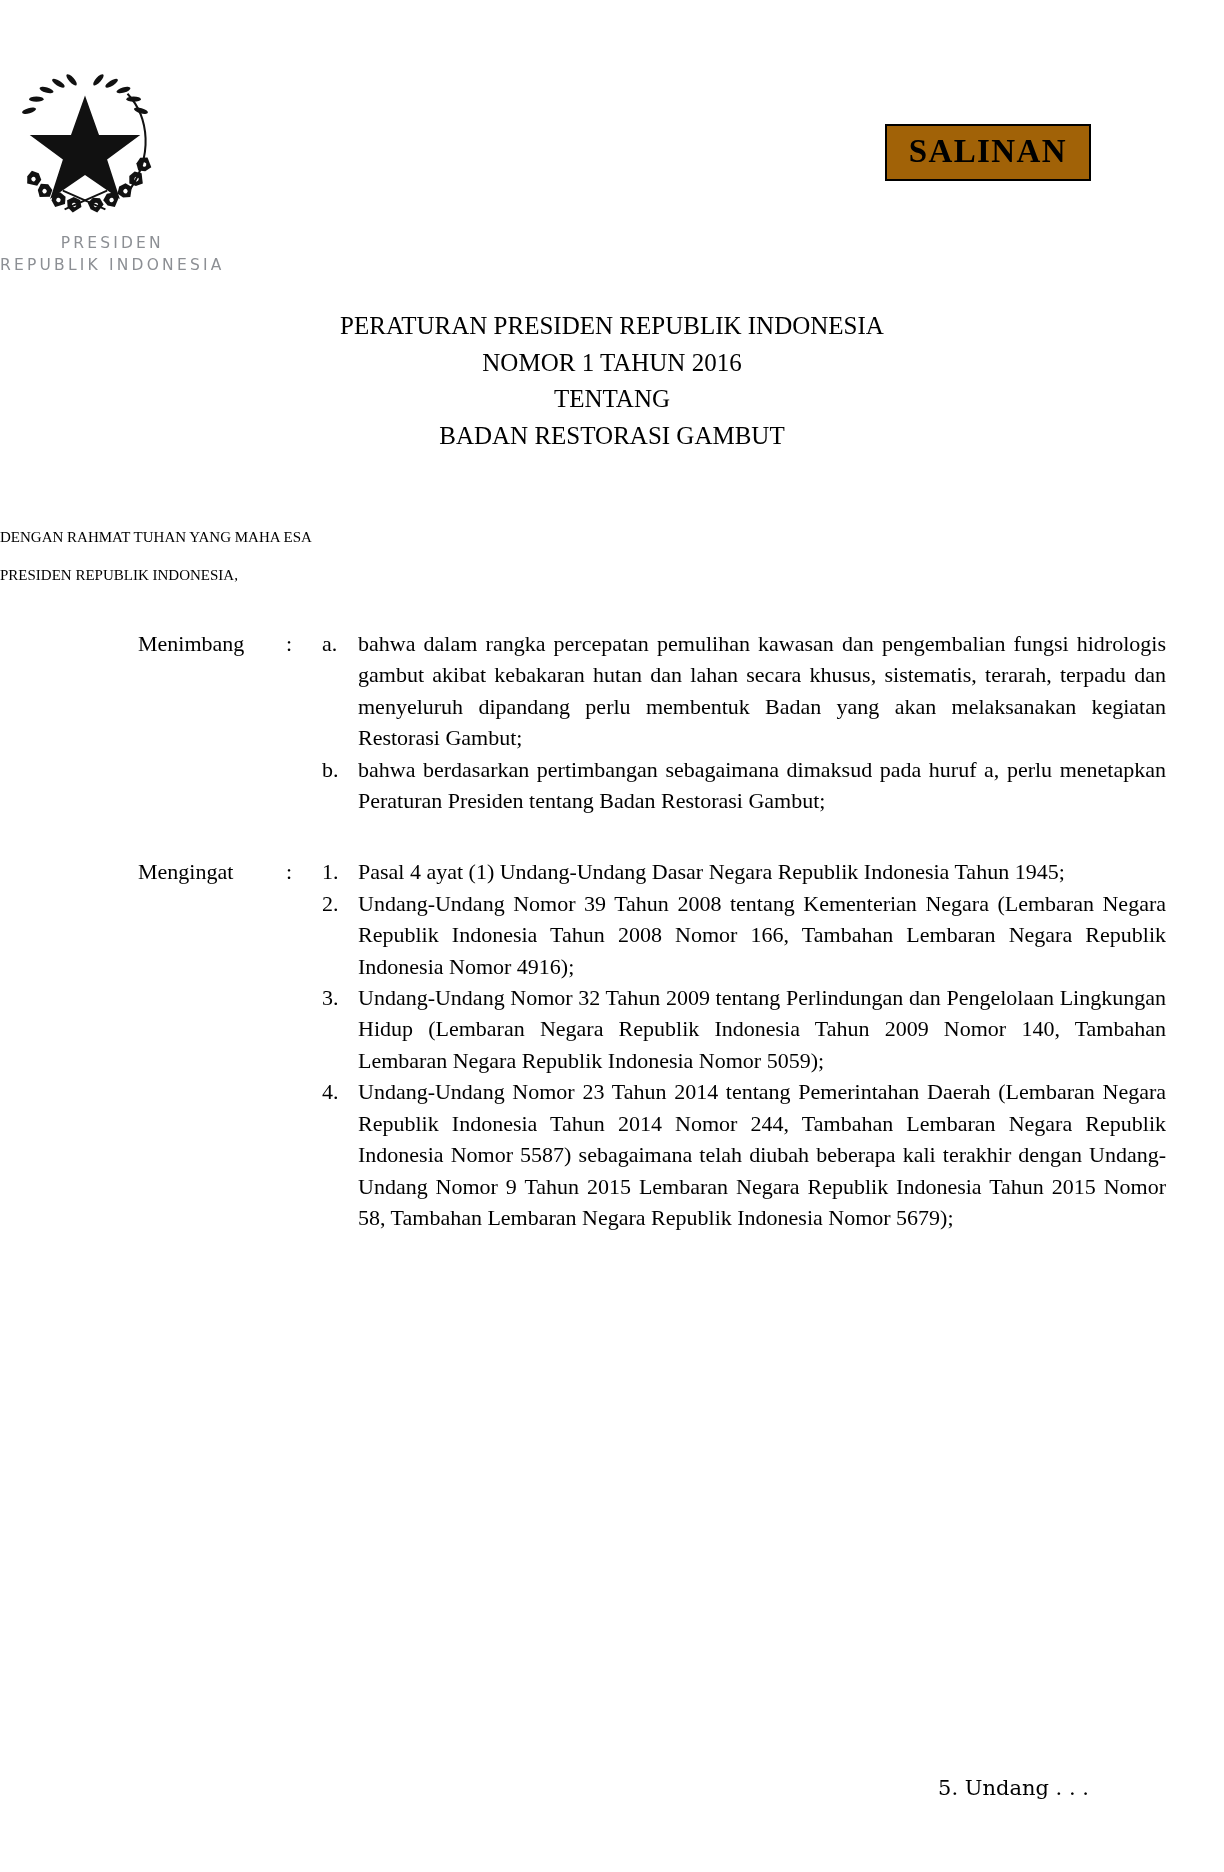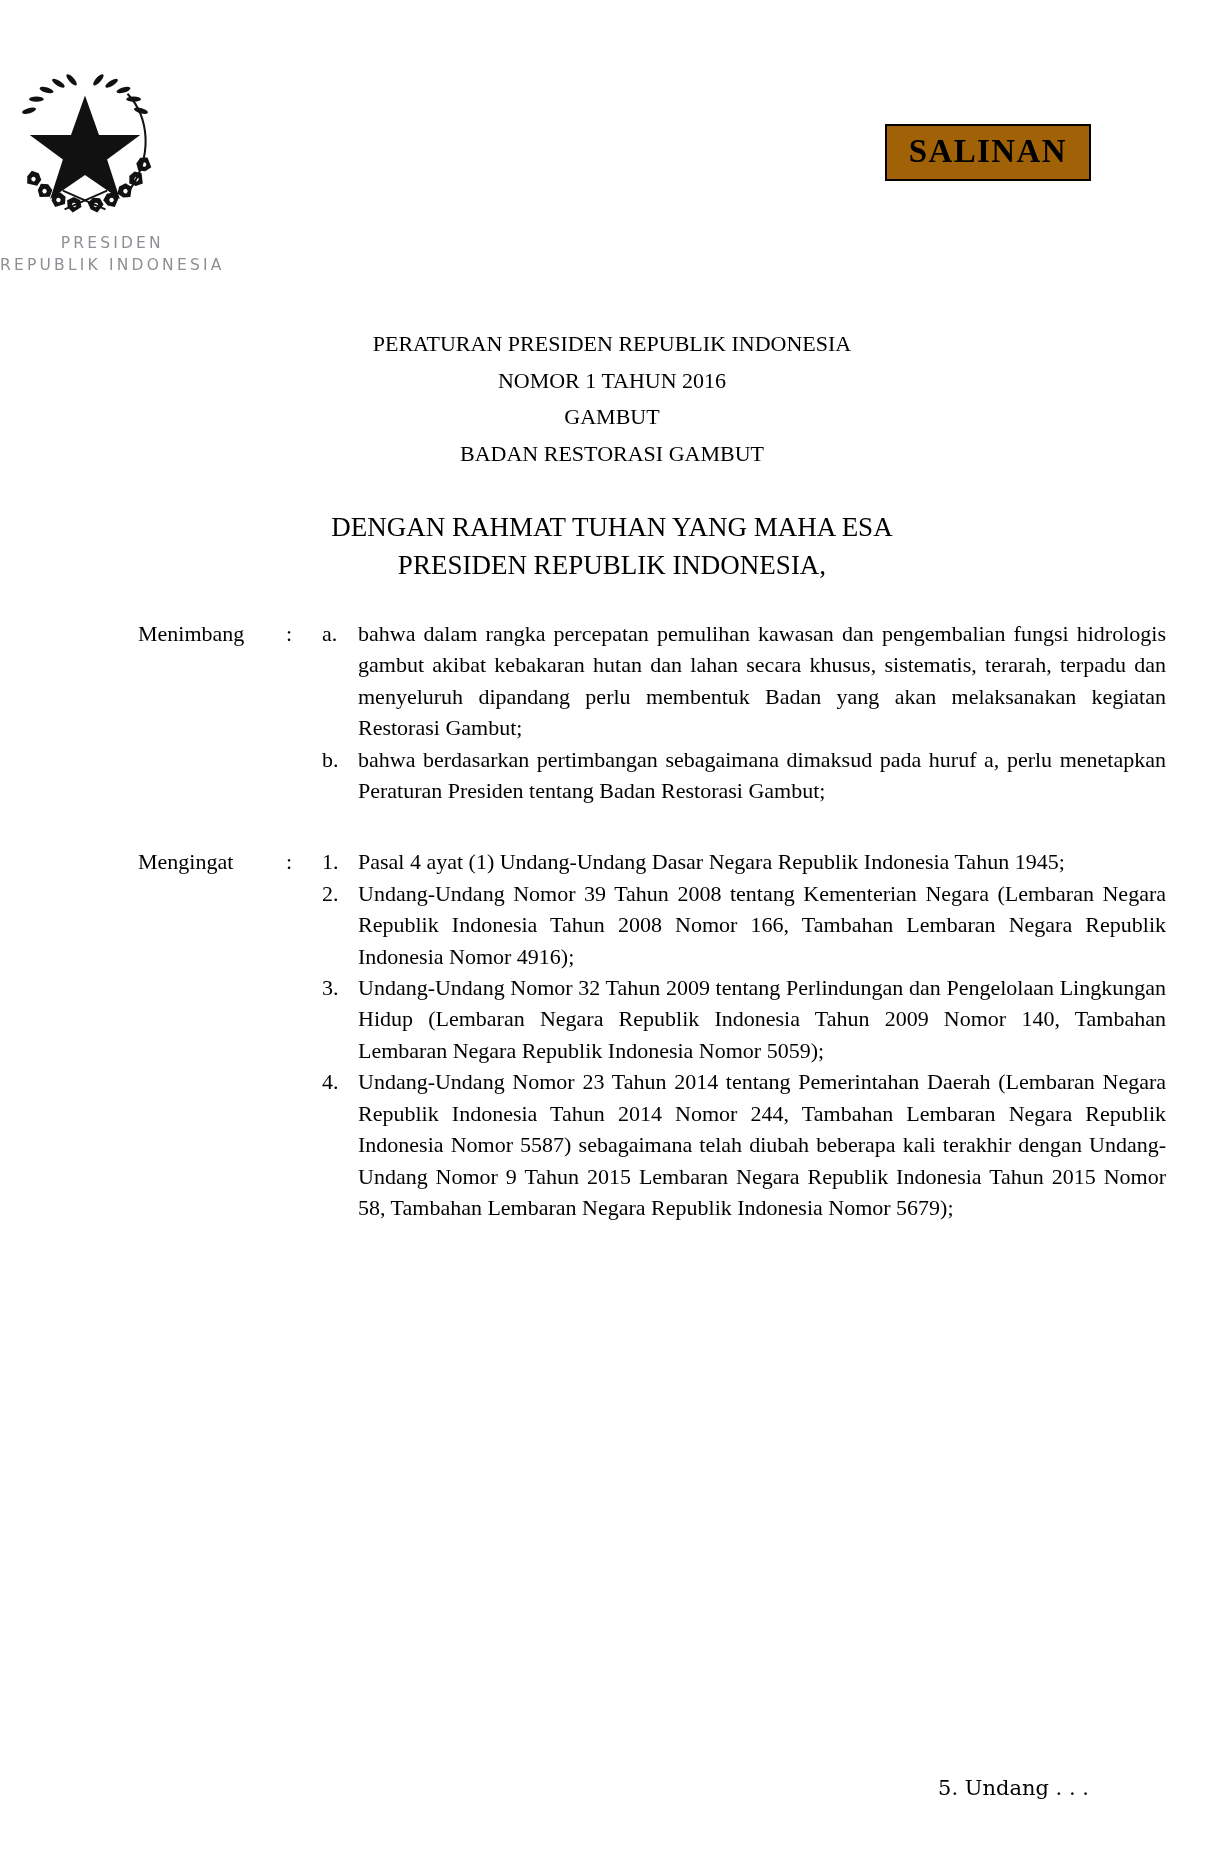--- a/index.html
+++ b/index.html
@@ -65,31 +65,30 @@
     font-family: "Liberation Serif", "DejaVu Serif", serif;
     font-weight: bold;
     font-size: 33px;
     letter-spacing: 1.4px;
     line-height: 1;
     white-space: nowrap;
   }
 
   
   .title-block {
-    margin-top: 26px;
+    margin-top: 8px;
     text-align: center;
-    font-size: 22px;
+    font-size: 25px;
     line-height: 36.5px;
   }
   .title-line { white-space: nowrap; }
 
   .preamble-block {
-    margin-top: 36px;
-    text-align: center;
-    font-size: 27px;
+    margin-top: 64px;
+    font-size: 15px;
     line-height: 38px;
   }
 
   
   .body-block {
     margin-top: 34px;
     padding-left: 138px;
     padding-right: 58px;
     font-size: 22px;
   }
@@ -255,21 +254,21 @@
 
     <div class="salinan-box">
       <div class="salinan-text">SALINAN</div>
     </div>
 
   </div>
 
   <div class="title-block">
     <div class="title-line">PERATURAN PRESIDEN REPUBLIK INDONESIA</div>
     <div class="title-line">NOMOR 1 TAHUN 2016</div>
-    <div class="title-line">GAMBUT</div>
+    <div class="title-line">TENTANG</div>
     <div class="title-line">BADAN RESTORASI GAMBUT</div>
   </div>
 
   <div class="preamble-block">
     <div>DENGAN RAHMAT TUHAN YANG MAHA ESA</div>
     <div>PRESIDEN REPUBLIK INDONESIA,</div>
   </div>
 
   <div class="body-block">
 

